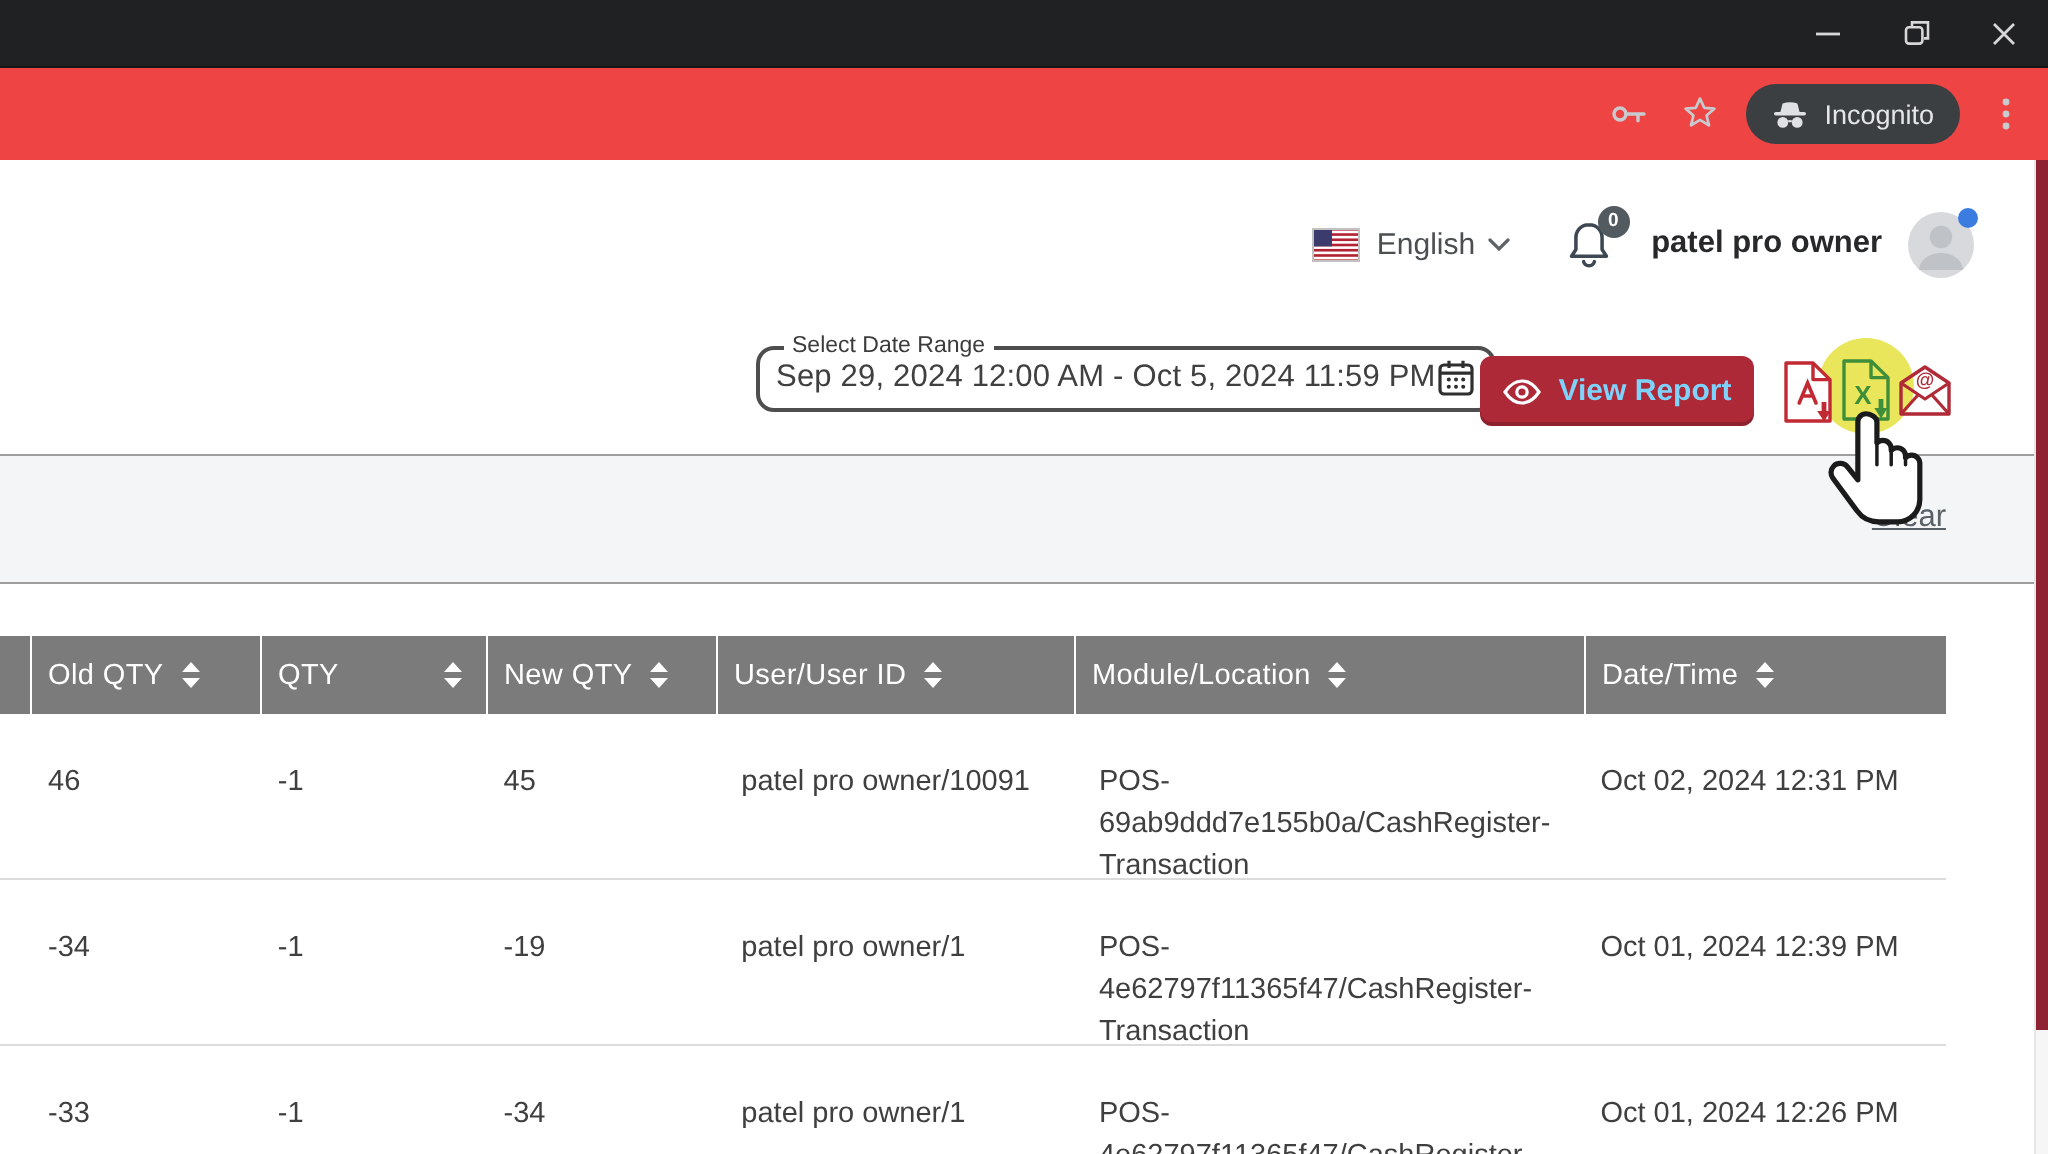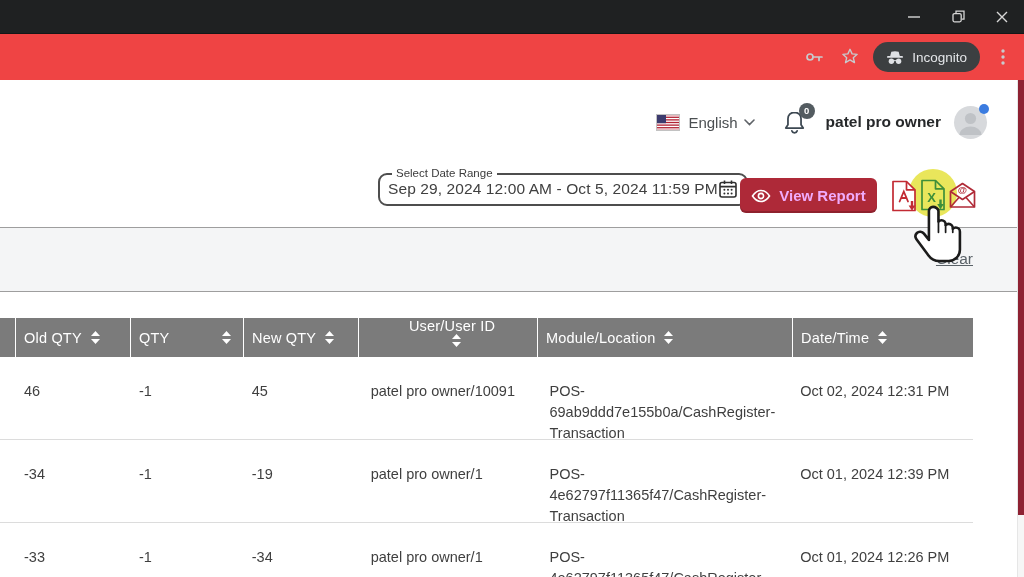--- a/index.html
+++ b/index.html
@@ -37,21 +37,21 @@
   
   .date-field{position:absolute;left:378px;top:88px;width:332px;height:30px;margin:0;
               border:2px solid #4e4e4e;border-radius:9px;background:#fff;padding:0 8px 4px 8px;cursor:pointer;}
   .date-field legend{font-size:11.5px;color:#3c3c3c;padding:0 4px;margin-left:4px;line-height:1;}
   .date-row{display:flex;align-items:center;justify-content:space-between;margin-top:-1px;}
   .date-value{font-size:15.5px;color:#404040;letter-spacing:.1px;white-space:nowrap;}
 
   .view-report{position:absolute;left:740px;top:98px;width:137px;height:35px;background:#ae2938;
                border:none;border-radius:6px;display:flex;align-items:center;justify-content:center;gap:8px;
                box-shadow:inset 0 -2px 0 rgba(0,0,0,.18);cursor:pointer;}
-  .view-report span{color:#f0abfc;font-size:15px;font-weight:bold;}
+  .view-report span{color:#7dd3fc;font-size:15px;font-weight:bold;}
 
   .excel-highlight{position:absolute;left:909px;top:89px;width:48px;height:48px;border-radius:50%;
                    background:#e5e23e;opacity:.85;z-index:2;}
   .export-btn{position:absolute;background:none;border:none;padding:0;z-index:3;cursor:pointer;}
   .export-pdf{left:891px;top:100px;}
   .export-excel{left:920px;top:99px;}
   .export-email{left:948px;top:102px;}
 
   .strip{position:absolute;left:0;top:147px;width:1017px;height:63px;background:#f4f5f6;
          border-top:1px solid #9e9e9e;border-bottom:1px solid #9e9e9e;}
@@ -62,21 +62,21 @@
   .tbl{position:absolute;left:0;top:238px;width:973px;}
   .thead{display:flex;height:39px;background:#7b7b7b;}
   .th{box-sizing:border-box;display:flex;align-items:center;padding-left:8px;color:#fff;
       font-size:14.5px;font-weight:normal;letter-spacing:.2px;border-left:1px solid #fff;cursor:pointer;}
   .th:first-child{border-left:none;}
   .th .sort{margin-left:8px;display:flex;}
   .trow{display:flex;border-bottom:1px solid #dcdcdc;height:83px;box-sizing:border-box;}
   .trow:last-child{border-bottom:none;height:auto;}
   .td{box-sizing:border-box;padding:24px 8px 0 8px;font-size:14.5px;color:#3f3f3f;line-height:21px;}
   .w0{width:15px;}.w1{width:115px;}.w2{width:113px;gap:44px;}.w3{width:115px;}
-  .w4{width:179px;flex-direction:column;}.w5{width:255px;}.w6{width:181px;}
+  .w4{width:179px;}.w5{width:255px;}.w6{width:181px;}
   .cell-module{padding-left:12px;padding-right:10px;overflow-wrap:break-word;}
   .cell-user{padding-left:12px;}
 
   
   .pscroll{position:absolute;right:0;top:80px;width:7px;height:497px;background:#f6f6f6;border-left:1px solid #e6e6e6;box-sizing:border-box;z-index:10;}
   .pthumb{position:absolute;left:0;top:0;width:7px;height:435px;background:#8e2132;}
 
   .cursor{position:absolute;left:913px;top:204px;z-index:50;pointer-events:none;}
 </style>
 </head>

